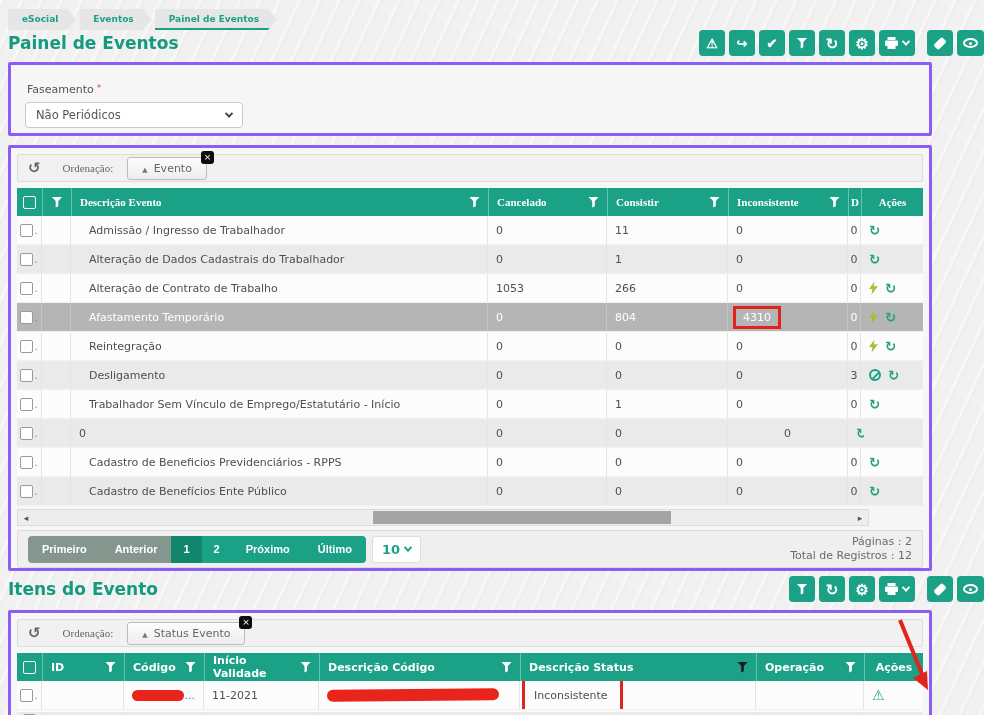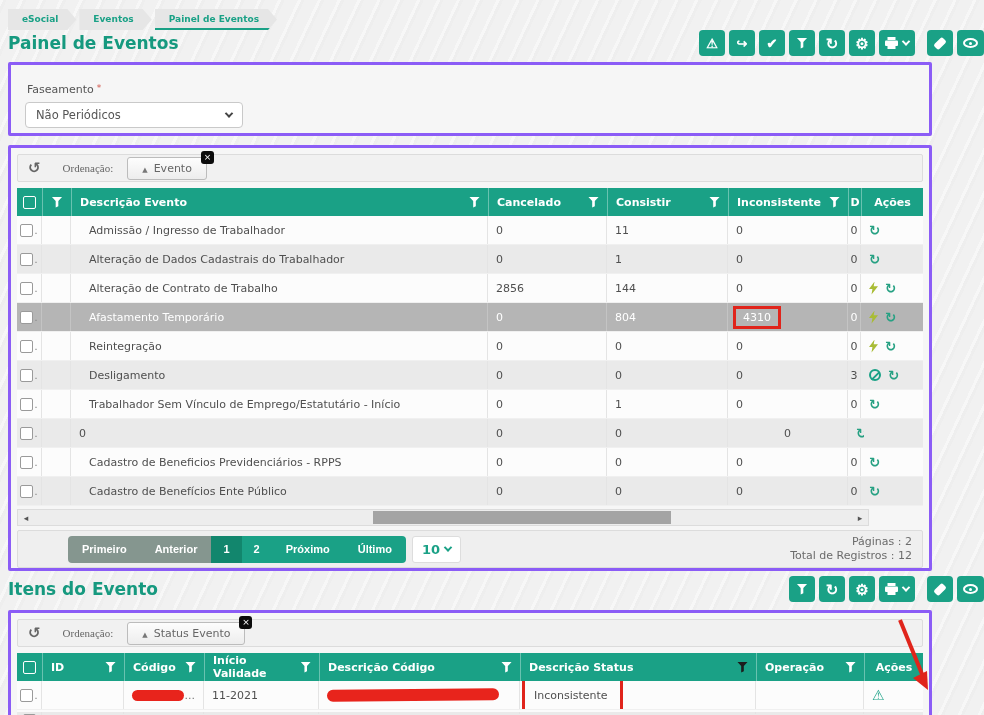--- a/index.html
+++ b/index.html
@@ -54,21 +54,21 @@
     display:flex; align-items:center; padding:0 10px; }
   .undo { color:#666; font-size:15px; font-weight:bold; cursor:pointer; margin-right:22px; }
   .ordlabel { font-size:11px; color:#666; margin-right:14px;font-family:Liberation Serif, serif; }
   .chip { position:relative; background:linear-gradient(#fdfdfd,#ededed); border:1px solid #bcbcbc; border-radius:3px;
     font-size:11px; color:#666; padding:4px 14px; cursor:pointer; }
   .chip .tri { font-size:7px; color:#777; margin-right:6px; }
   .chip .x-badge { position:absolute; top:-7px; right:-8px; width:13px; height:13px; background:#0c0c0c;
     border-radius:3px; color:#fff; font-size:9px; line-height:12px; text-align:center; cursor:pointer; }
   
   .thead { display:grid; align-items:center; background:var(--teal); height:28px; margin:0 6px; }
-  .thead.t1 { grid-template-columns: var(--cols1); }
+  .thead.t1 { grid-template-columns: var(--cols1); font-family: Liberation Serif, serif; }
   .thead.t2 { grid-template-columns: var(--cols2); }
   .th { color:#fff; font-size:11px; font-weight:bold; display:flex; align-items:center;
     justify-content:space-between; padding:0 8px; height:100%; border-left:1px solid rgba(255,255,255,.35); }
   .th:first-child { border-left:none; justify-content:center; padding:0; }
   .th.center { justify-content:center; padding:0 4px; }
   .tbody { margin:0 6px; background:#fff; }
   .tr { display:grid; align-items:center; height:29px; background:#fcfcfc; border-bottom:1px solid #f0f0f0; cursor:pointer; }
   .tr.t1 { grid-template-columns: var(--cols1); }
   .tr.t2 { grid-template-columns: var(--cols2); }
   .tr.alt { background:#eaeaea; }
@@ -91,21 +91,21 @@
   .icon-warn-teal { color:#1aa186; font-size:14px; font-weight:bold; }
   
   .hscroll { position:relative; height:17px; margin:3px 60px 4px 6px; background:#ededed; border:1px solid #dcdcdc; }
   .hs-arrow { position:absolute; top:0; bottom:0; width:16px; display:flex; align-items:center; justify-content:center;
     color:#555; font-size:9px; cursor:pointer; }
   .hs-arrow.r { right:0; }
   .hs-thumb { position:absolute; left:355px; width:298px; top:1px; bottom:1px; background:#a4a4a4; cursor:grab; }
   
   .pagebar { margin:2px 6px 6px 6px; height:38px; background:#efefef; border:1px solid #dcdcdc; border-radius:2px;
     display:flex; align-items:center; justify-content:space-between; padding:0 10px; }
-  .pager { display:flex; align-items:flex-start;margin-left:40px; }
+  .pager { display:flex; align-items:flex-start; }
   .pbtn { height:27px; border:none; color:#fff; font-size:11px; font-weight:bold; padding:0 14px; cursor:pointer; background:var(--teal); }
   .pbtn.dis { background:#85968f; }
   .pbtn.num { padding:0 12px; }
   .pbtn.active { background:var(--teal-dark); }
   .pbtn.first { border-radius:4px 0 0 4px; }
   .pbtn.last { border-radius:0 4px 4px 0; }
   .psize { margin-left:6px; height:27px; background:#fff; border:1px solid #ddd; border-radius:3px; display:flex;
     align-items:center; padding:0 9px; color:var(--teal); font-size:13px; font-weight:bold; cursor:pointer; }
   .psize .chev { border-color:var(--teal); }
   .paginfo { text-align:right; font-size:11px; color:#6b6b6b; line-height:14px;margin-left:44px; }
@@ -253,22 +253,22 @@
           <span class="aicon icon-refresh">↻</span>
         </div>
     </div>
     <div class="tr t1">
       <div class="td center">
           <span class="cb"></span>
           <span class="dot">.</span>
         </div>
       <div class="td"></div>
       <div class="td desc">Alteração de Contrato de Trabalho</div>
-      <div class="td">2856</div>
-      <div class="td">144</div>
+      <div class="td">1053</div>
+      <div class="td">266</div>
       <div class="td">0</div>
       <div class="td center">0</div>
       <div class="td acoes">
           <span class="aicon icon-bolt"></span>
           <span class="aicon icon-refresh">↻</span>
         </div>
     </div>
     <div class="tr t1 selected">
       <div class="td center">
           <span class="cb"></span>

